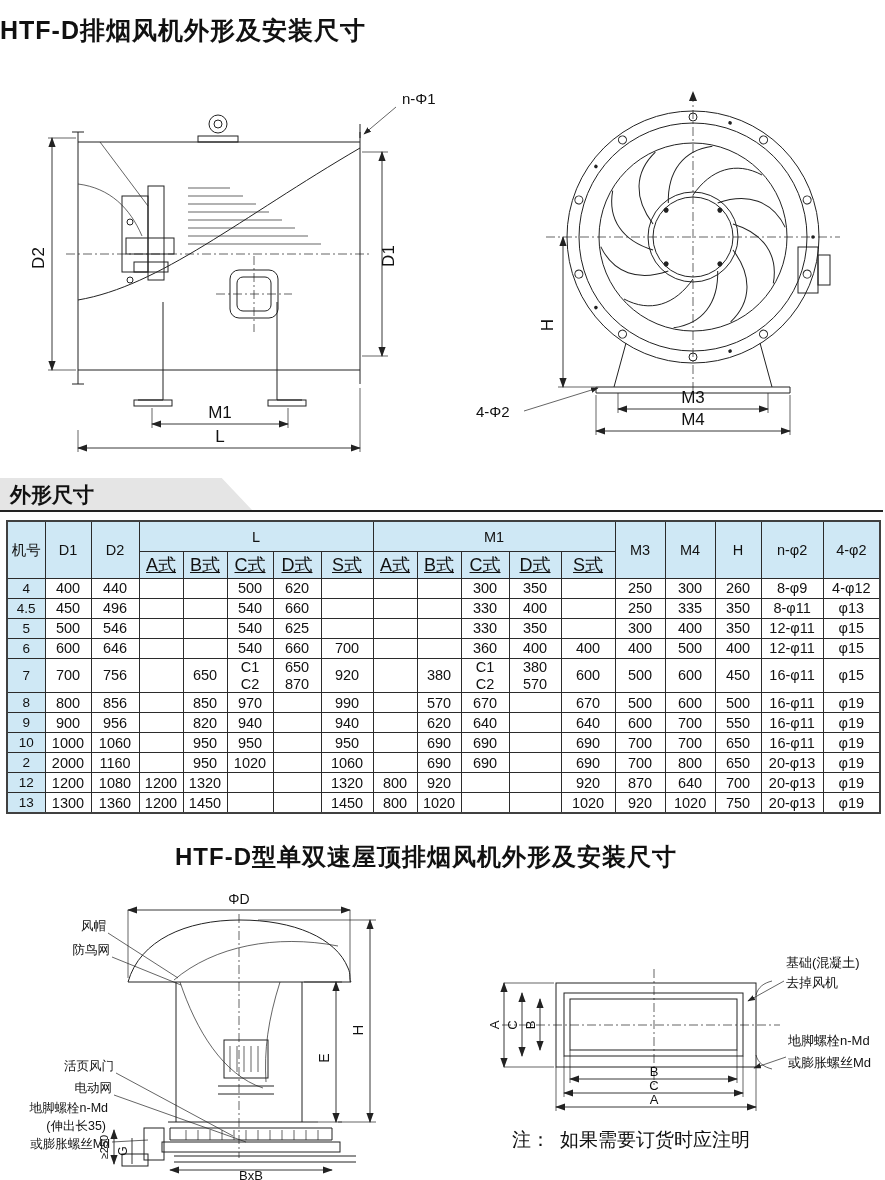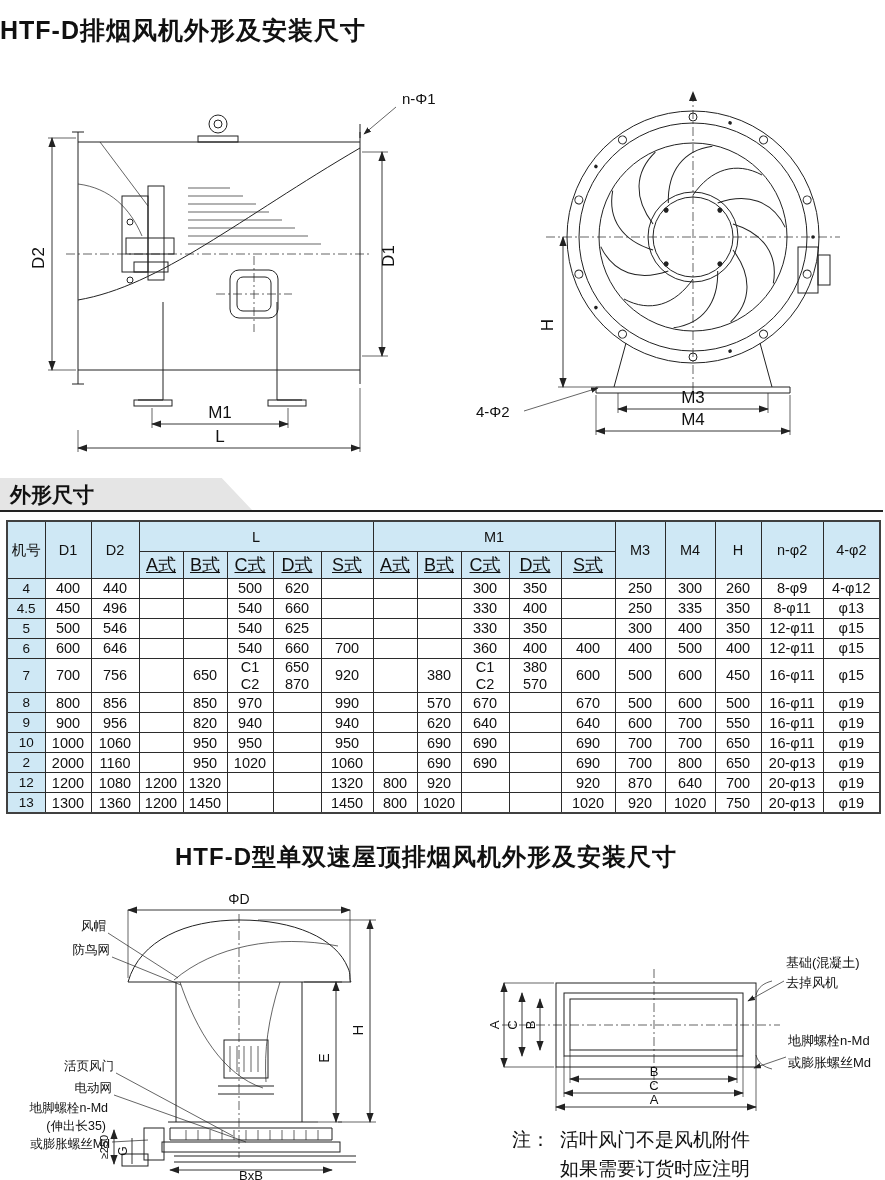--- a/index.html
+++ b/index.html
@@ -597,16 +597,15 @@
   <text x="298" y="42" font-size="13">去掉风机</text>
   <line class="lt" x1="296" y1="36" x2="260" y2="56" marker-end="url(#ar4)"></line>
   <text x="300" y="100" font-size="13">地脚螺栓n-Md</text>
   <text x="300" y="122" font-size="13">或膨胀螺丝Md</text>
   <line class="lt" x1="298" y1="112" x2="266" y2="123" marker-end="url(#ar4)"></line>
 </svg>
 
 <div class="abs note">
   <span>注：</span>
   <div>
-    <div>活叶风门不是风机附件</div>
     <div>如果需要订货时应注明</div>
   </div>
 </div>
 
 </body></html>

